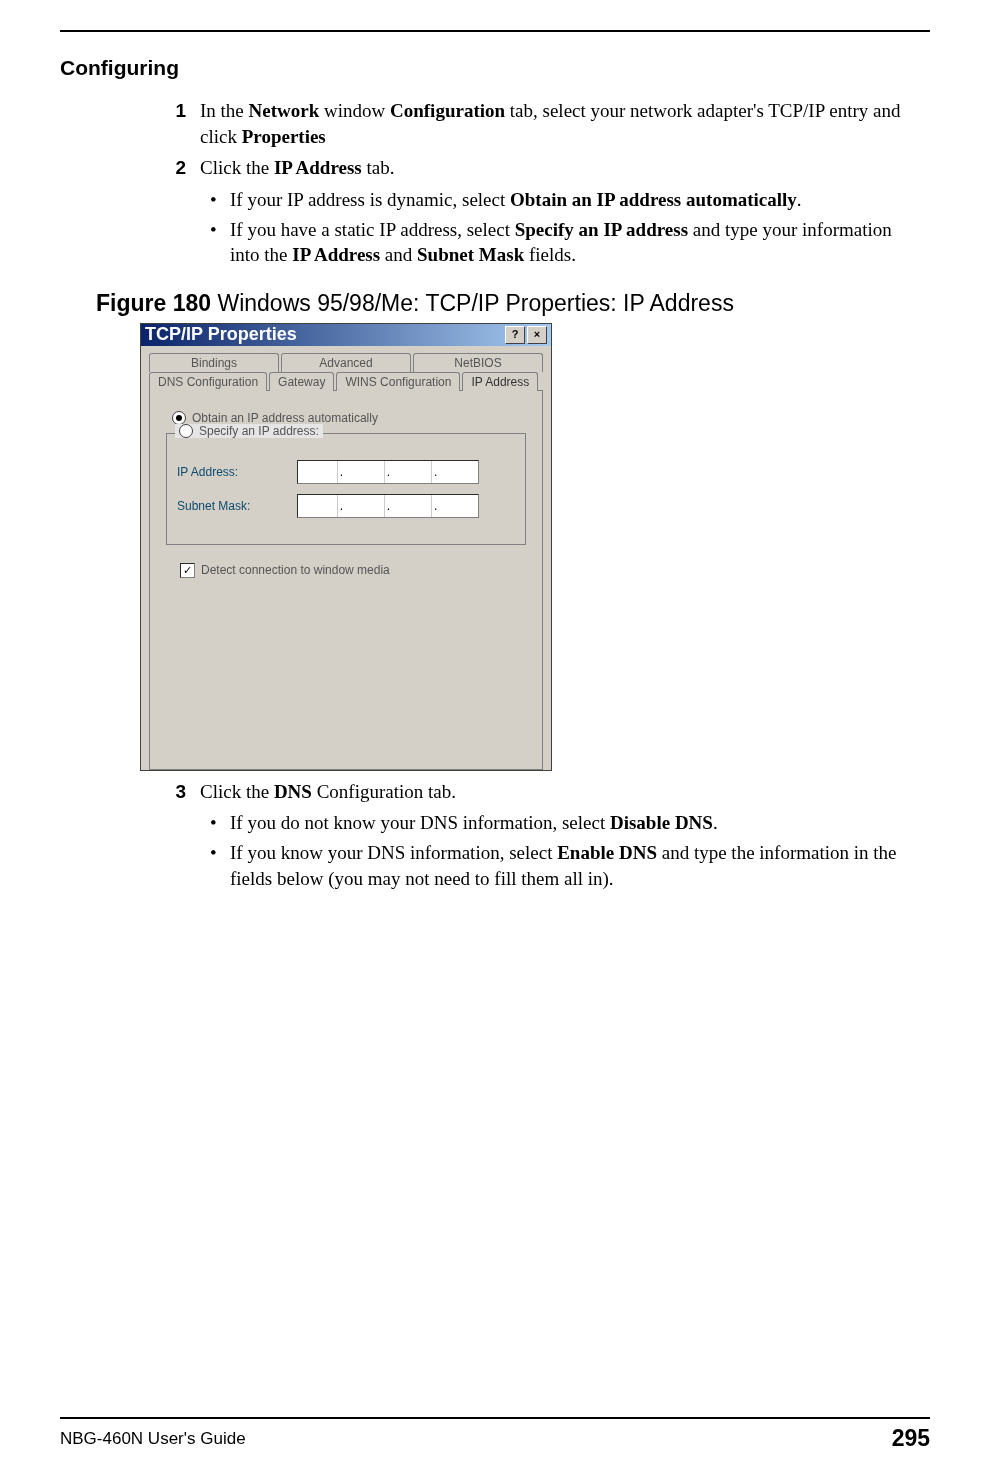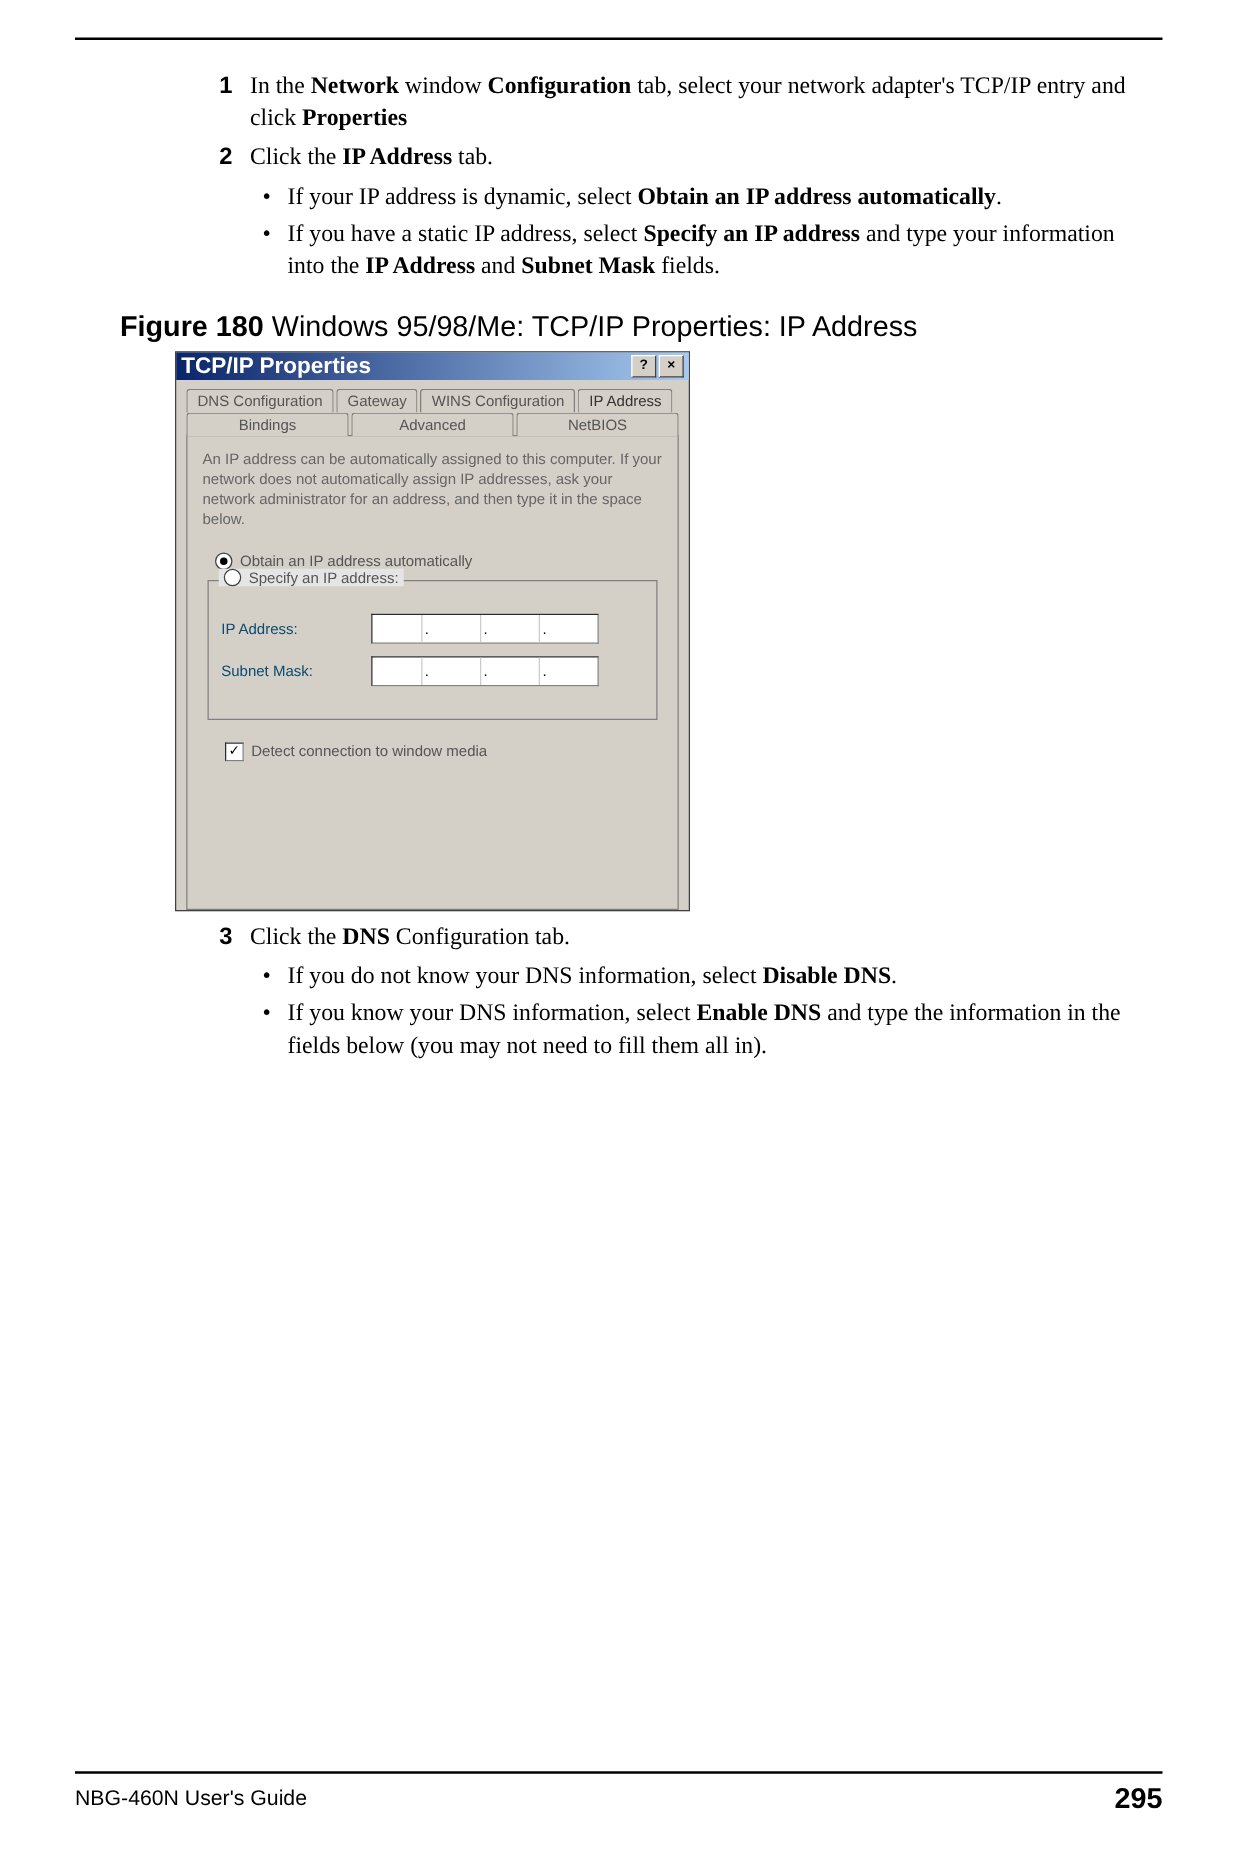--- a/index.html
+++ b/index.html
@@ -291,20 +291,21 @@
     font-weight: bold;
   }
   b { font-weight: bold; }
 </style>
 </head>
 <body>
 
 <div class="page">
   <div class="rule"></div>
 
+  <div class="section-heading">Configuring</div>
 
   <div class="steps">
     <div class="step">
       <div class="step-num">1</div>
       <div class="step-body">
         <span>In the </span><b>Network</b><span> window </span><b>Configuration</b><span> tab, select your network adapter's TCP/IP entry and click </span><b>Properties</b>
       </div>
     </div>
     <div class="step">
       <div class="step-num">2</div>
@@ -337,32 +338,31 @@
     <div class="dialog">
       <div class="titlebar">
         <span class="titlebar-text">TCP/IP Properties</span>
         <div class="titlebar-btns">
           <div class="tb-btn">?</div>
           <div class="tb-btn">×</div>
         </div>
       </div>
       <div class="tabs-area">
         <div class="tab-row">
+          <div class="tab" style="flex:1;text-align:center">Bindings</div>
+          <div class="tab" style="flex:1;text-align:center">Advanced</div>
+          <div class="tab" style="flex:1;text-align:center">NetBIOS</div>
+        </div>
+        <div class="tab-row">
           <div class="tab">DNS Configuration</div>
           <div class="tab">Gateway</div>
           <div class="tab">WINS Configuration</div>
           <div class="tab active">IP Address</div>
         </div>
-        <div class="tab-row">
-          <div class="tab" style="flex:1;text-align:center">Bindings</div>
-          <div class="tab" style="flex:1;text-align:center">Advanced</div>
-          <div class="tab" style="flex:1;text-align:center">NetBIOS</div>
-        </div>
         <div class="tab-panel">
-          <div class="desc-text">An IP address can be automatically assigned to this computer. If your network does not automatically assign IP addresses, ask your network administrator for an address, and then type it in the space below.</div>
 
           <div class="radio-line">
             <span class="radio checked"></span>
             <span>Obtain an IP address automatically</span>
           </div>
 
           <div class="ip-group">
             <div class="group-radio">
               <span class="radio"></span>
               <span>Specify an IP address:</span>

